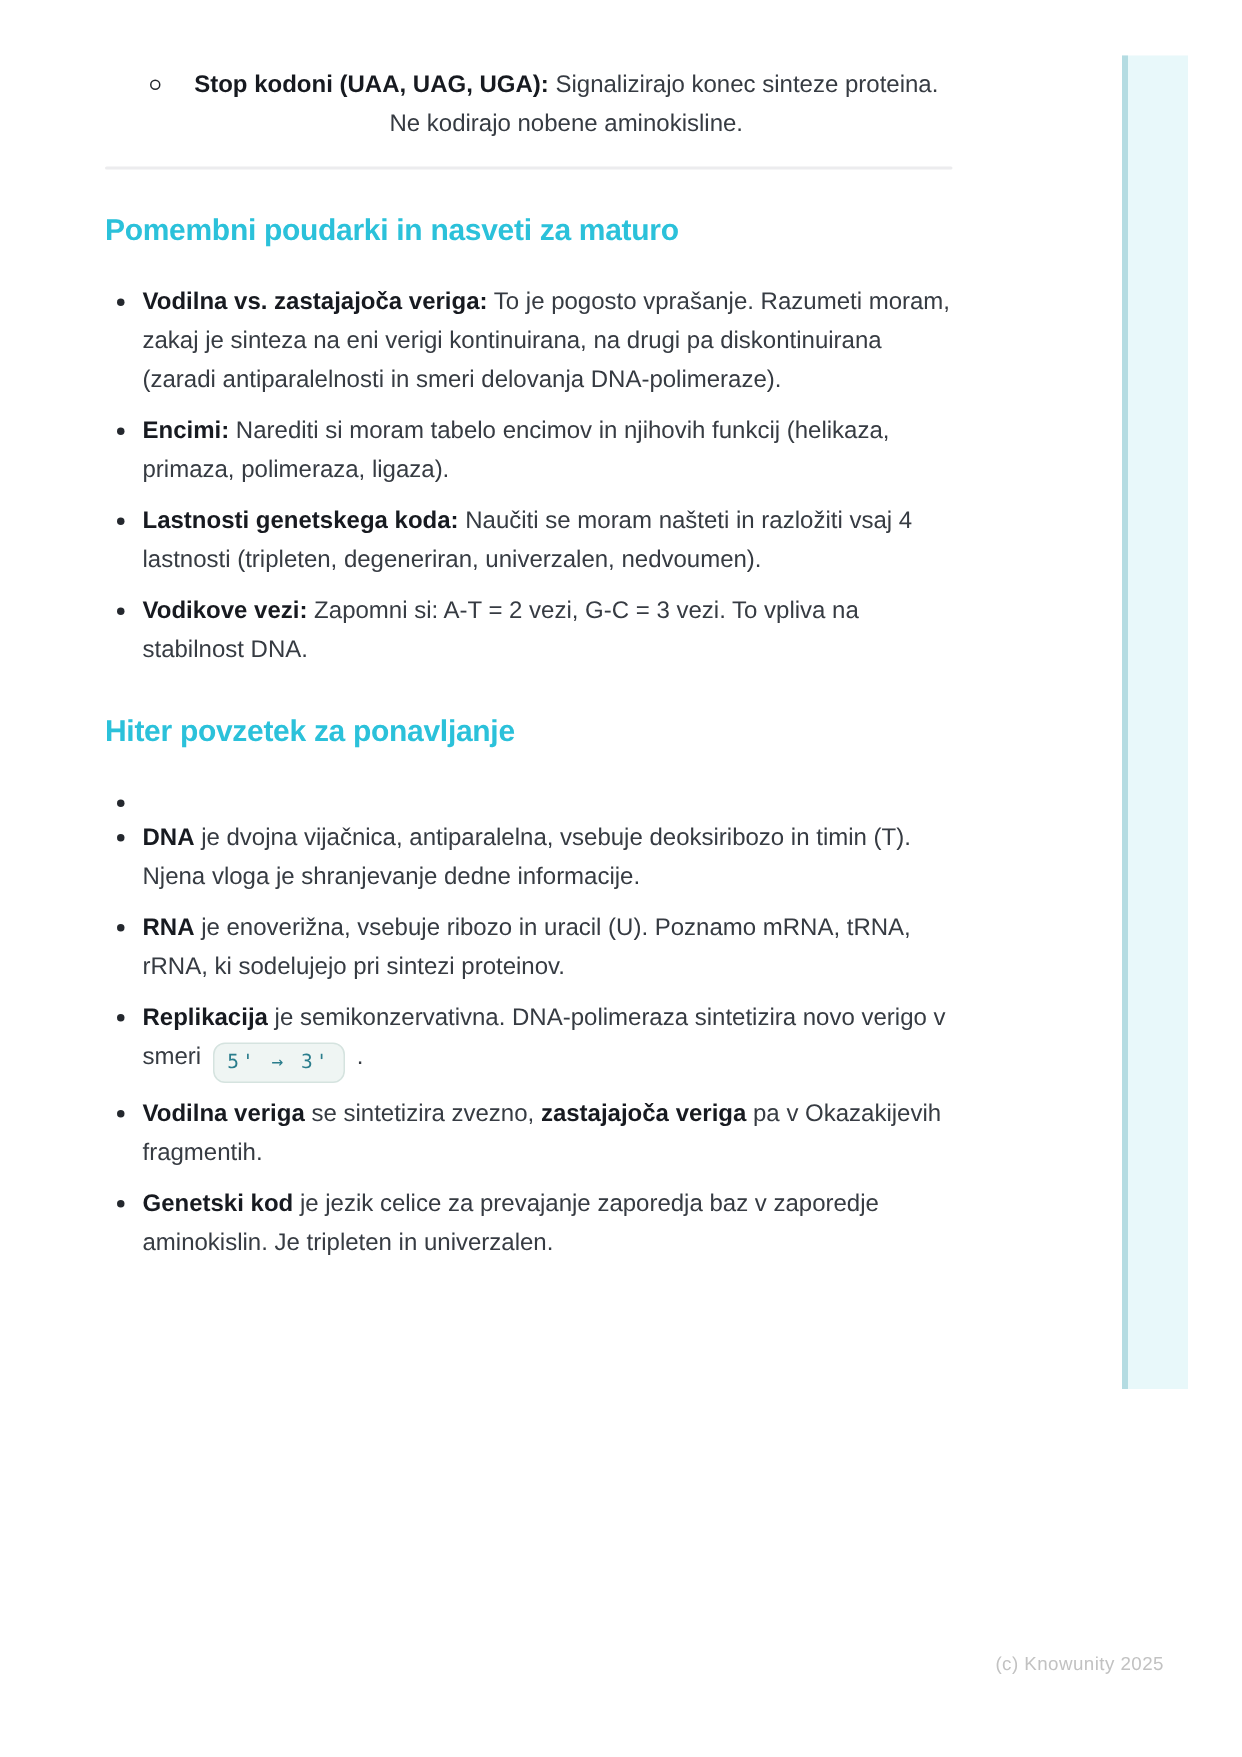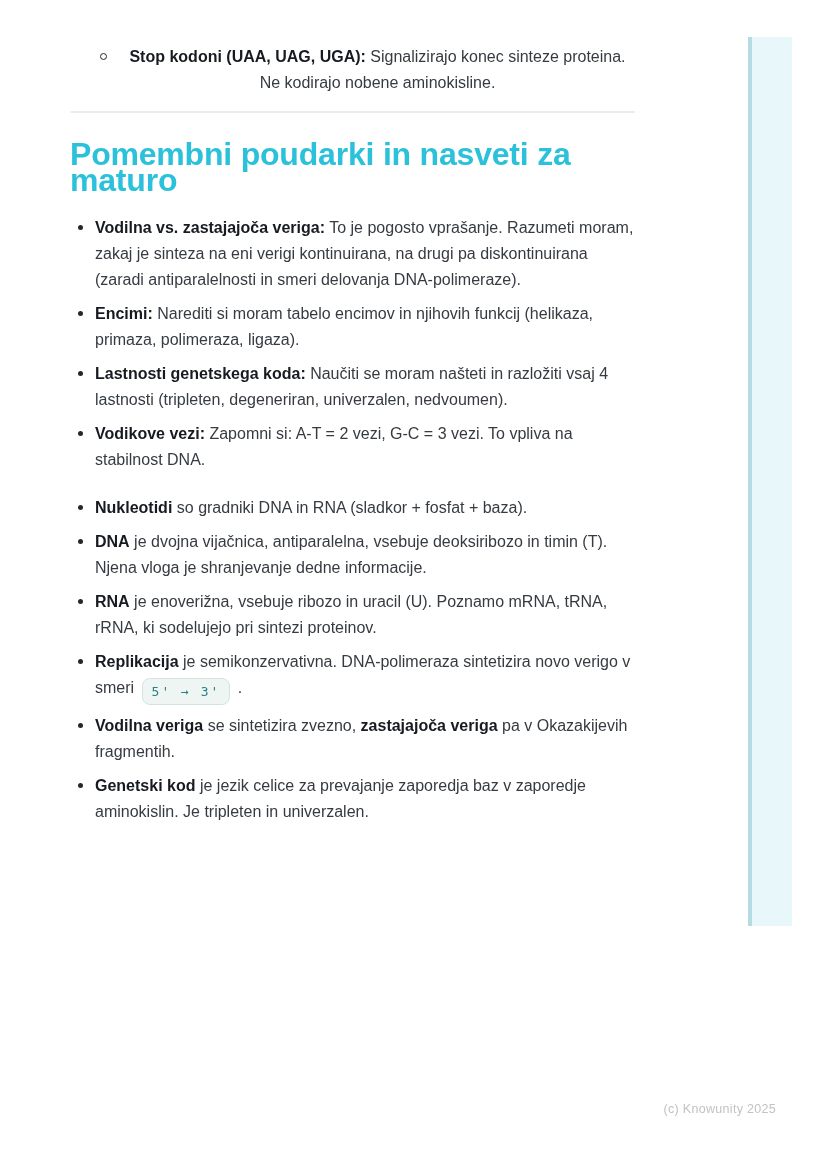--- a/index.html
+++ b/index.html
@@ -41,21 +41,21 @@
   }
   .li-text b { color: #171a20; font-weight: 700; }
   .divider {
     height: 2px;
     background: #ececee;
     border-radius: 1px;
     margin-top: 15px;
   }
   .section-title {
     margin: 28px 0 0 0;
-    font-size: 32px;
+    font-size: 20px;
     line-height: 26px;
     font-weight: 700;
     color: #2bc1da;
     letter-spacing: -0.2px;
   }
   ul.bullets {
     list-style: none;
     margin: 22px 0 0 0;
     padding: 0;
   }
@@ -134,25 +134,25 @@
     <li>
       <span class="dot-marker"></span>
       <p class="li-text"><b>Lastnosti genetskega koda:</b><span> Naučiti se moram našteti in razložiti vsaj 4 lastnosti (tripleten, degeneriran, univerzalen, nedvoumen).</span></p>
     </li>
     <li>
       <span class="dot-marker"></span>
       <p class="li-text"><b>Vodikove vezi:</b><span> Zapomni si: A-T = 2 vezi, G-C = 3 vezi. To vpliva na stabilnost DNA.</span></p>
     </li>
   </ul>
 
+  <h2 class="section-title">Hiter povzetek za ponavljanje</h2>
 
   <ul class="bullets">
     <li>
       <span class="dot-marker"></span>
-      <p class="li-text"><b>Nukleotidi</b><span> so gradniki DNA in RNA (sladkor + fosfat + baza).</span></p>
     </li>
     <li>
       <span class="dot-marker"></span>
       <p class="li-text"><b>DNA</b><span> je dvojna vijačnica, antiparalelna, vsebuje deoksiribozo in timin (T). Njena vloga je shranjevanje dedne informacije.</span></p>
     </li>
     <li>
       <span class="dot-marker"></span>
       <p class="li-text"><b>RNA</b><span> je enoverižna, vsebuje ribozo in uracil (U). Poznamo mRNA, tRNA, rRNA, ki sodelujejo pri sintezi proteinov.</span></p>
     </li>
     <li>

